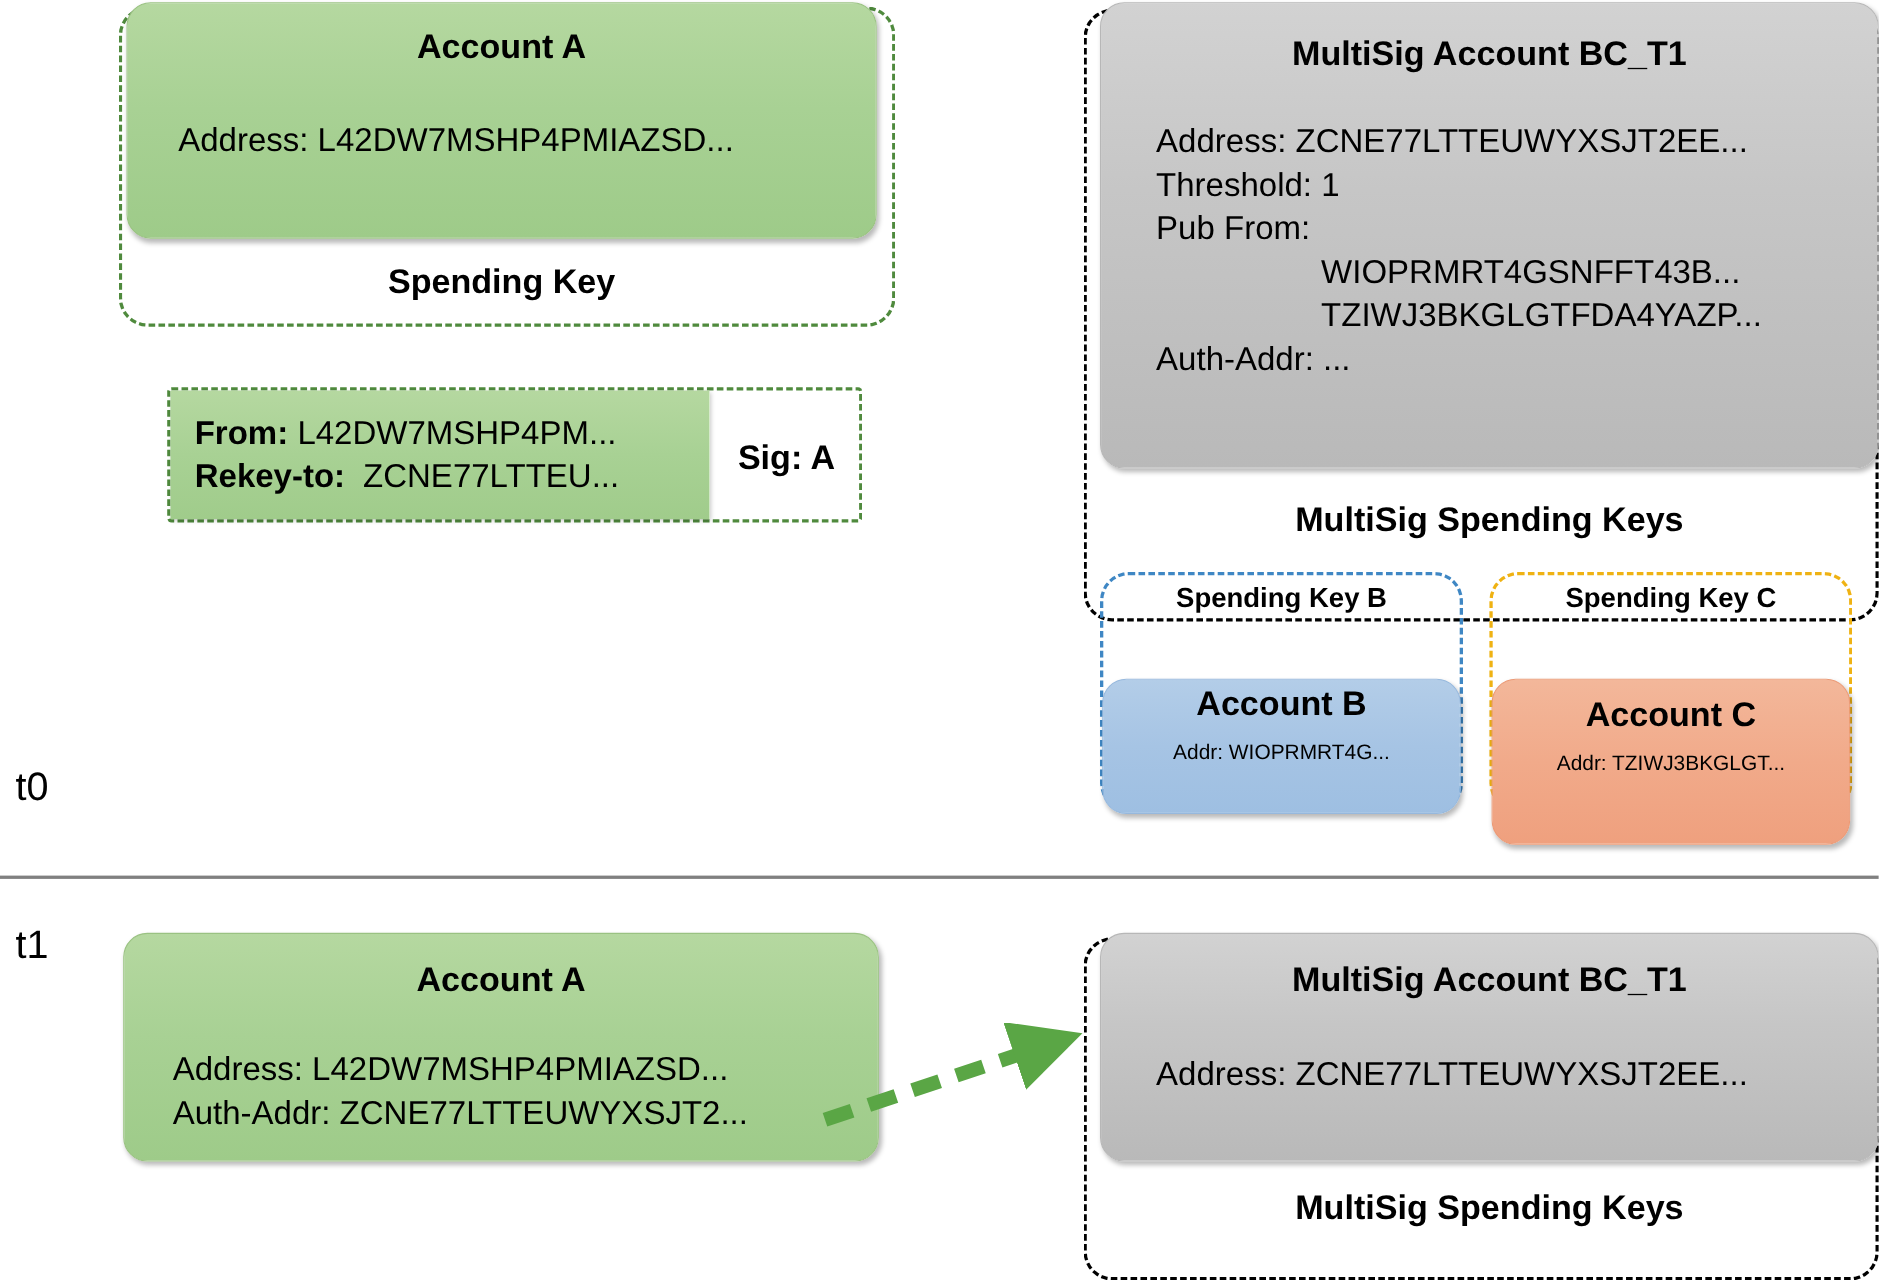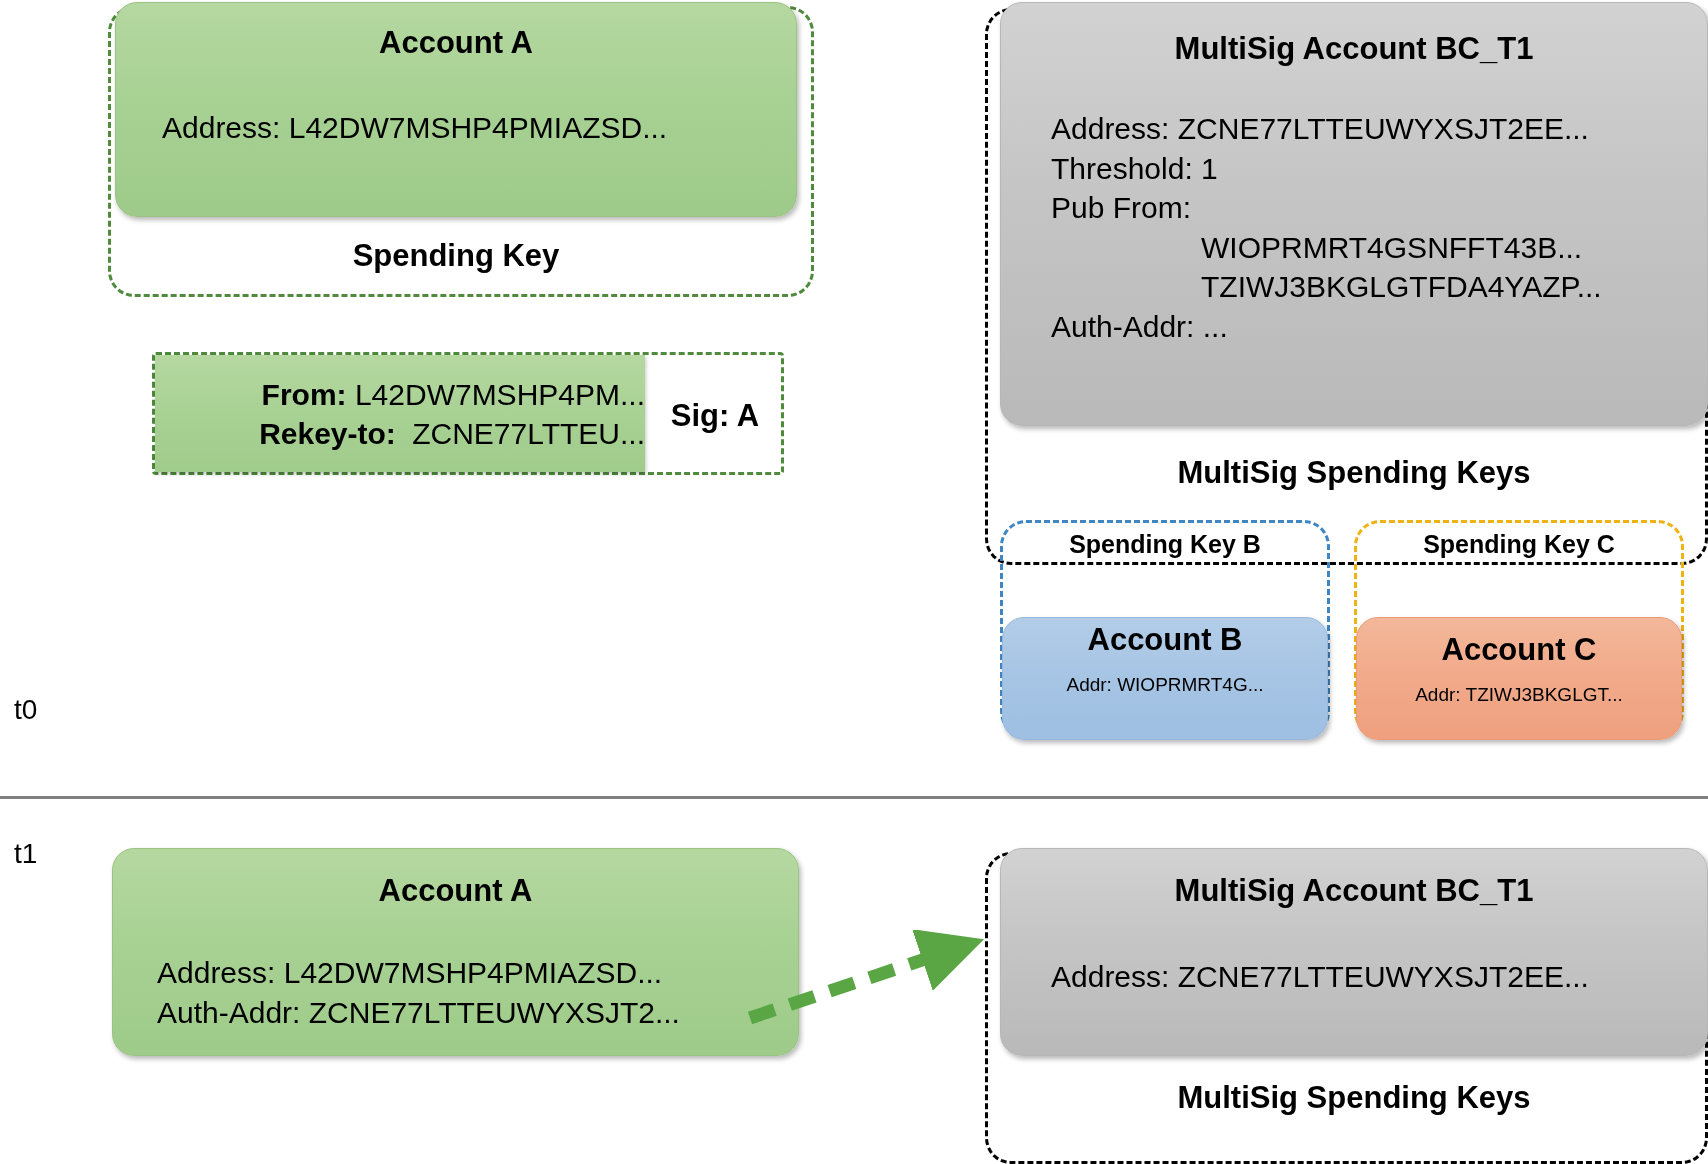--- a/index.html
+++ b/index.html
@@ -73,21 +73,21 @@
     font-size: 25px;
     text-align: center;
     white-space: nowrap;
   }
   .addr-small {
     font-size: 19px;
     white-space: nowrap;
     text-align: center;
   }
   .time-label {
-    font-size: 28px;
+    font-size: 36px;
     white-space: nowrap;
   }
   .divider {
     background: #808080;
     height: 3px;
   }
   .tx-left {
     background: linear-gradient(180deg, #b5d8a0 0%, #a8d194 50%, #a0cc8b 100%);
     display: flex;
     flex-direction: column;
@@ -113,21 +113,21 @@
 
   <div class="abs card green-card" style="left:115px; top:2px; width:682px; height:215px;">
     <div class="title" style="margin-top:22px;">Account A</div>
     <div class="body-line" style="align-self:flex-start; margin-left:46px; margin-top:47px;">Address: L42DW7MSHP4PMIAZSD...</div>
   </div>
 
   <div class="abs bold-label" style="left:115px; top:238px; width:682px;">Spending Key</div>
 
   <div class="abs dash-green" style="left:152px; top:352px; width:632px; height:123px; border-radius:4px;"></div>
 
-  <div class="abs tx-left" style="left:155px; top:355px; width:490px; height:117px;text-align:right;">
+  <div class="abs tx-left" style="left:155px; top:355px; width:490px; height:117px;">
     <div class="tx-line">
       <span>From:</span>
       <span class="val">L42DW7MSHP4PM...</span>
     </div>
     <div class="tx-line">
       <span>Rekey-to:</span>
       <span class="val" style="margin-left:8px;">ZCNE77LTTEU...</span>
     </div>
   </div>
 
@@ -153,21 +153,21 @@
   <div class="abs small-bold" style="left:1000px; top:530px; width:330px;">Spending Key B</div>
 
   <div class="abs card blue-card" style="left:1002px; top:617px; width:326px; height:123px;">
     <div class="title" style="margin-top:4px;">Account B</div>
     <div class="addr-small" style="margin-top:16px;">Addr: WIOPRMRT4G...</div>
   </div>
 
   <div class="abs dash-yellow" style="left:1354px; top:520px; width:330px; height:218px;"></div>
   <div class="abs small-bold" style="left:1354px; top:530px; width:330px;">Spending Key C</div>
 
-  <div class="abs card orange-card" style="left:1356px; top:617px; width:326px; height:123px;">
+  <div class="abs card orange-card" style="left:1356px; top:617px; width:326px; height:151px;">
     <div class="title" style="margin-top:14px;">Account C</div>
     <div class="addr-small" style="margin-top:16px;">Addr: TZIWJ3BKGLGT...</div>
   </div>
 
   <div class="abs time-label" style="left:14px; top:694px;">t0</div>
 
   <div class="abs divider" style="left:0px; top:796px; width:1708px;"></div>
 
   <div class="abs time-label" style="left:14px; top:838px;">t1</div>
 

